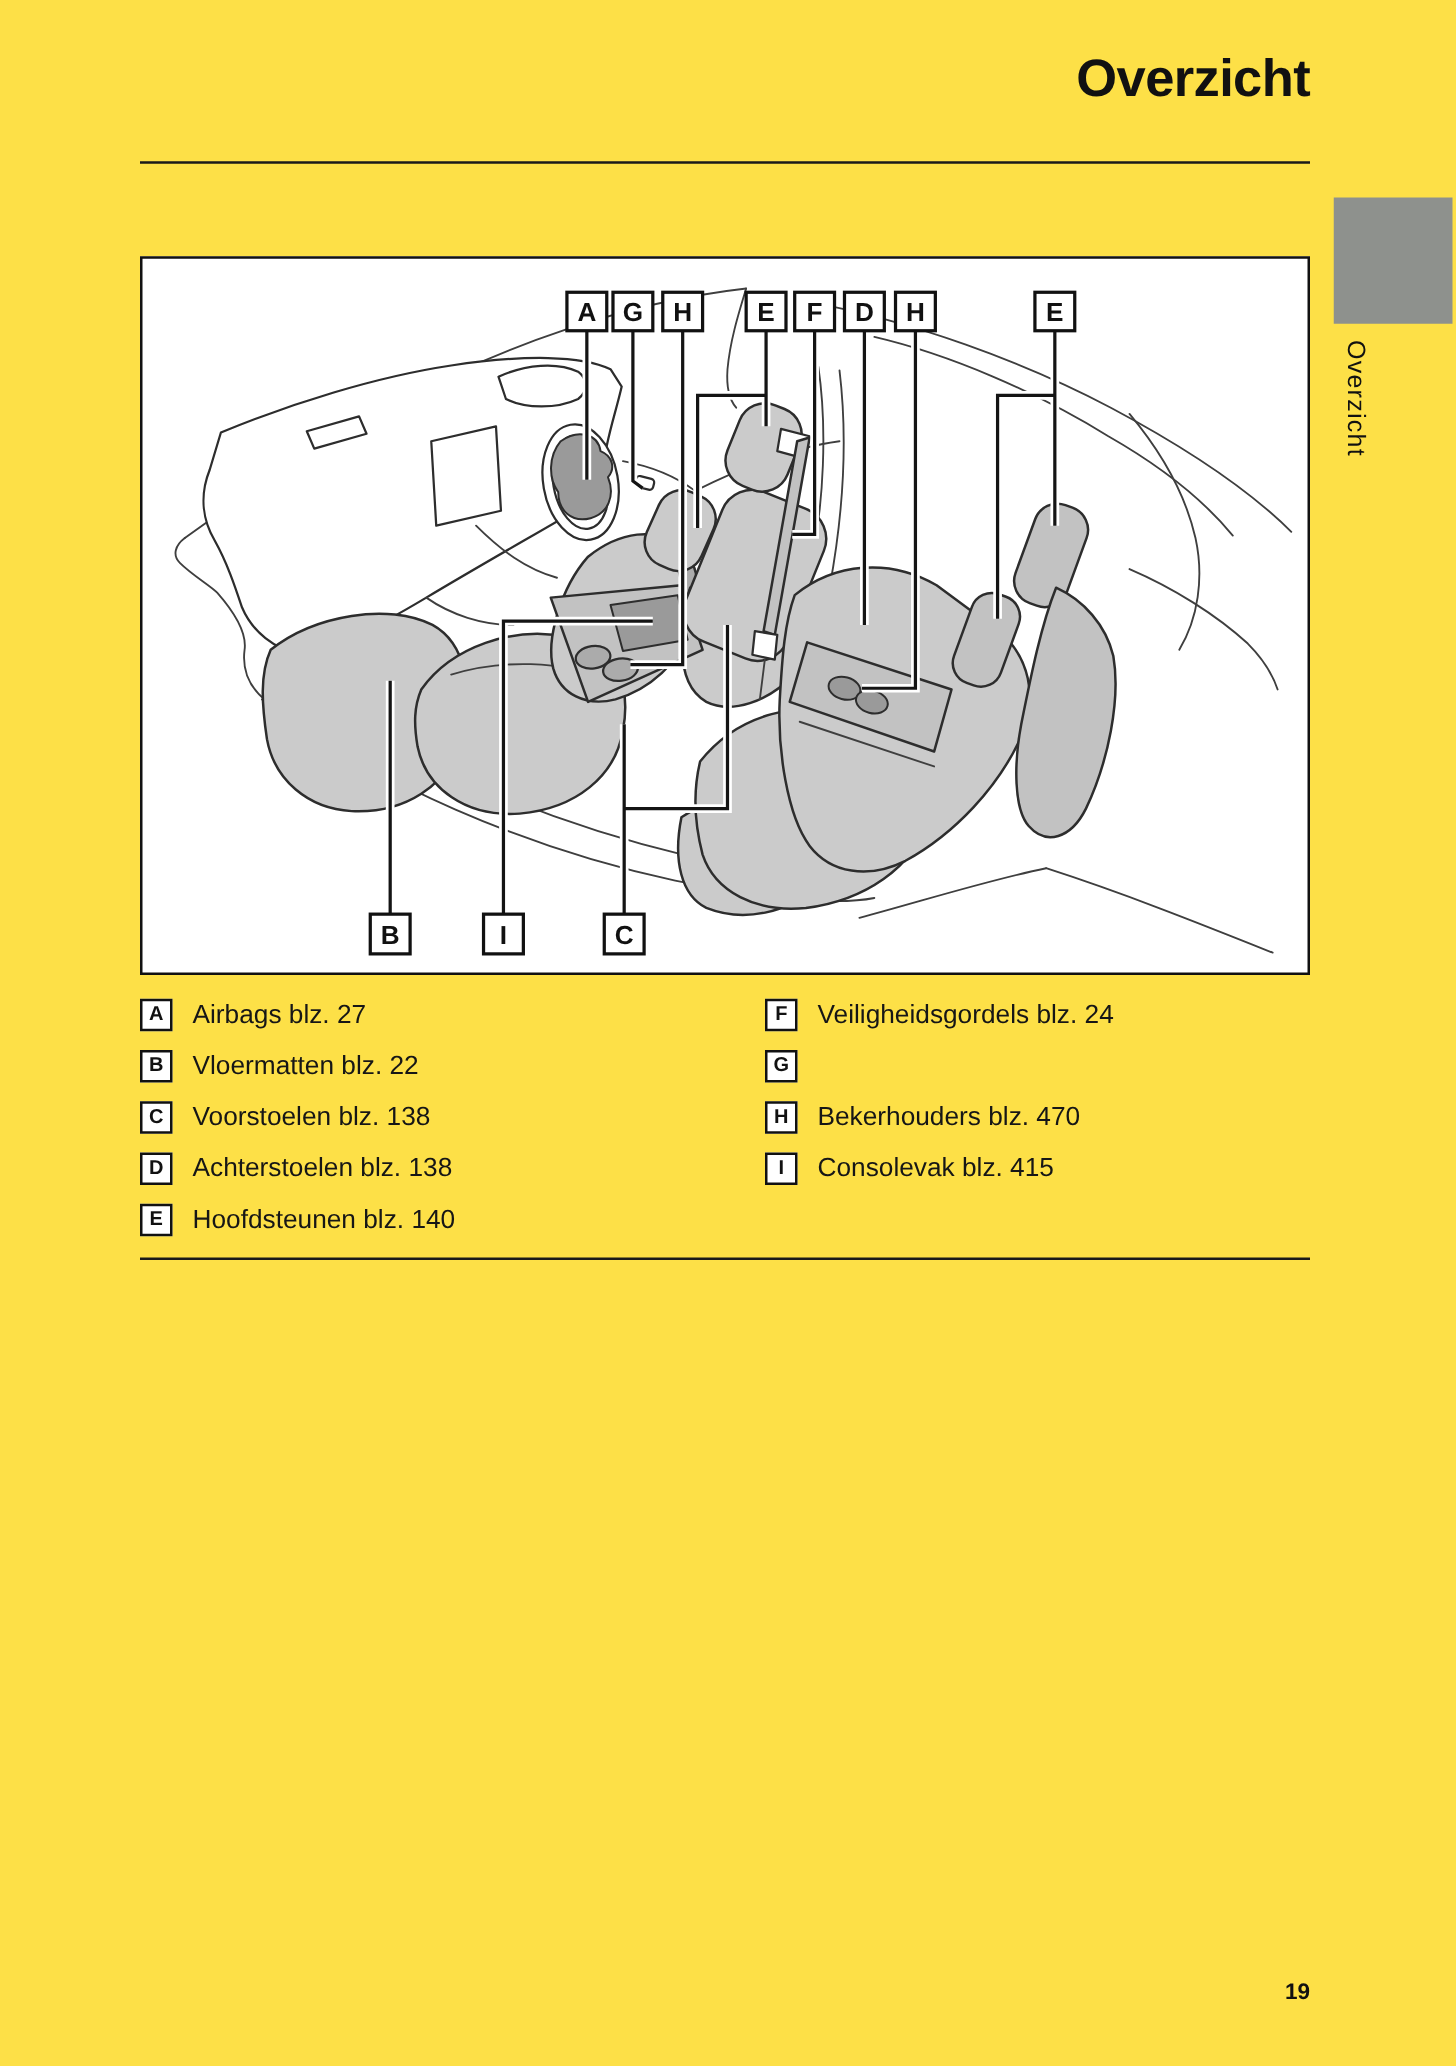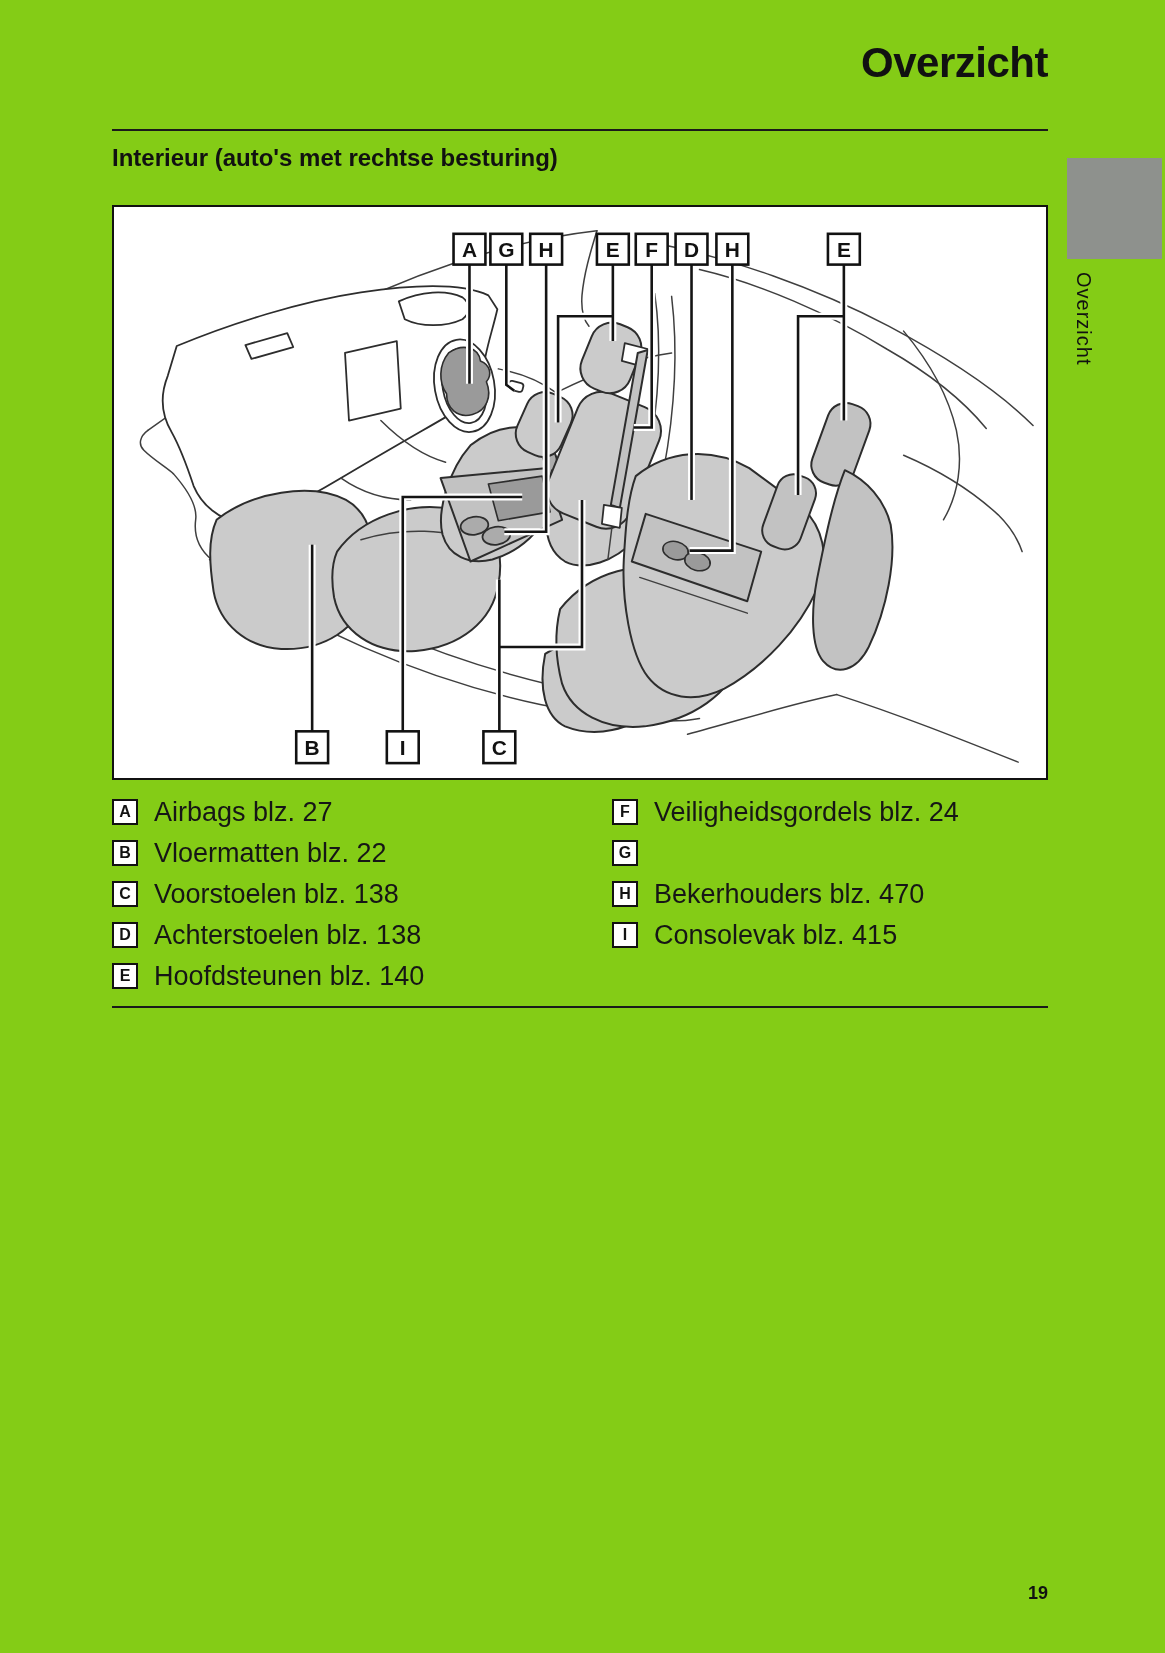--- a/index.html
+++ b/index.html
@@ -1,16 +1,16 @@
 <!DOCTYPE html>
 <html><head>
 <meta charset="utf-8">
 <style>
   html,body{margin:0;padding:0;background:#e8e8e8;}
-  .page{position:relative;width:1165px;height:1653px;background:#84cc16;margin:0 auto;
+  .page{position:relative;width:1165px;height:1653px;background:#fde047;margin:0 auto;
         font-family:"Liberation Sans",sans-serif;color:#161616;overflow:hidden;}
   .page-title{position:absolute;top:42px;right:117px;font-size:42px;font-weight:800;
               letter-spacing:-0.5px;line-height:1;color:#111;}
   .rule{position:absolute;left:112px;width:936px;height:2px;background:#1a1a1a;}
   .rule-top{top:129px;}
   .rule-bottom{top:1006px;}
   .section-heading{position:absolute;left:112px;top:144px;font-size:24px;font-weight:700;color:#111;}
   .figure-box{position:absolute;left:112px;top:205px;width:936px;height:575px;
               border:2px solid #111;box-sizing:border-box;background:#fff;}
   .figure-box svg{display:block;width:100%;height:100%;}
@@ -29,35 +29,34 @@
        text-anchor:middle;}
 
   .legend{position:absolute;left:112px;top:799px;width:936px;}
   .legend-col{position:absolute;top:0;}
   .legend-col.left{left:0;width:440px;}
   .legend-col.right{left:500px;width:436px;}
   .legend-row{display:flex;align-items:flex-start;gap:16px;margin-bottom:15px;}
   .key-box{flex:0 0 auto;width:26px;height:26px;border:2px solid #111;box-sizing:border-box;
            display:flex;align-items:center;justify-content:center;
            font-size:16px;font-weight:700;color:#111;background:#fff;}
-  .legend-text{font-size:27px;line-height:26px;color:#161616;max-width:340px;}
+  .legend-text{font-size:21px;line-height:26px;color:#161616;max-width:340px;}
 
   .chapter-tab{position:absolute;left:1067px;top:158px;width:95px;height:101px;background:#8e918d;}
   .chapter-tab-label{position:absolute;left:1072px;top:272px;writing-mode:vertical-rl;
                      font-size:20px;letter-spacing:1px;color:#111;}
   .page-number{position:absolute;right:117px;top:1583px;font-size:18px;font-weight:700;color:#111;}
 </style>
 </head>
 <body>
 
 <div class="page">
 
   <div class="page-title">Overzicht</div>
   <div class="rule rule-top"></div>
-  <div class="section-heading">Interieur (auto's met rechtse besturing)</div>
 
   <div class="figure-box">
     <svg viewBox="112 205 936 575" preserveAspectRatio="none">
       <defs>
         <path id="cla" d="M469 263 V383"></path>
         <path id="clg" d="M506 263 V384 L514 390"></path>
         <path id="clh1" d="M546 263 V532 H504"></path>
         <path id="cle1" d="M613 263 V340 M613 315 H558 V422"></path>
         <path id="clf" d="M652 263 V427 H634"></path>
         <path id="cld" d="M692 263 V500"></path>

